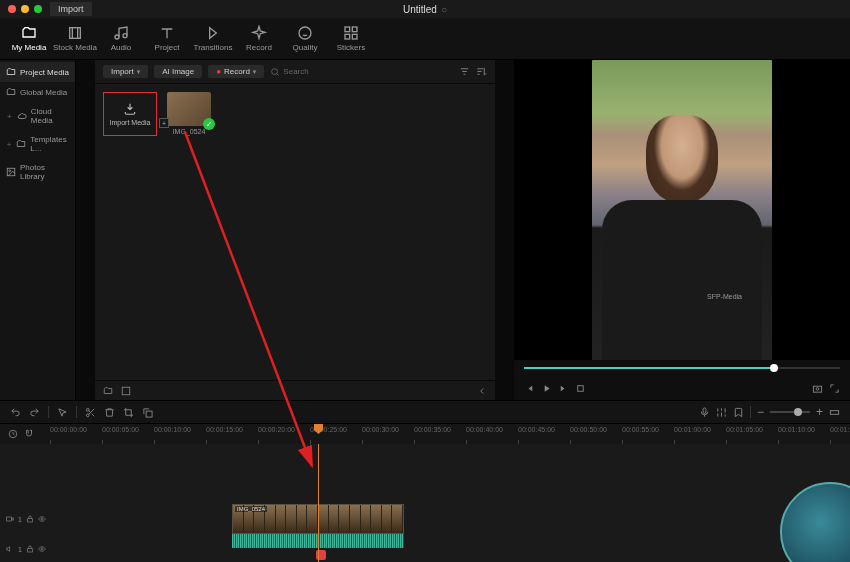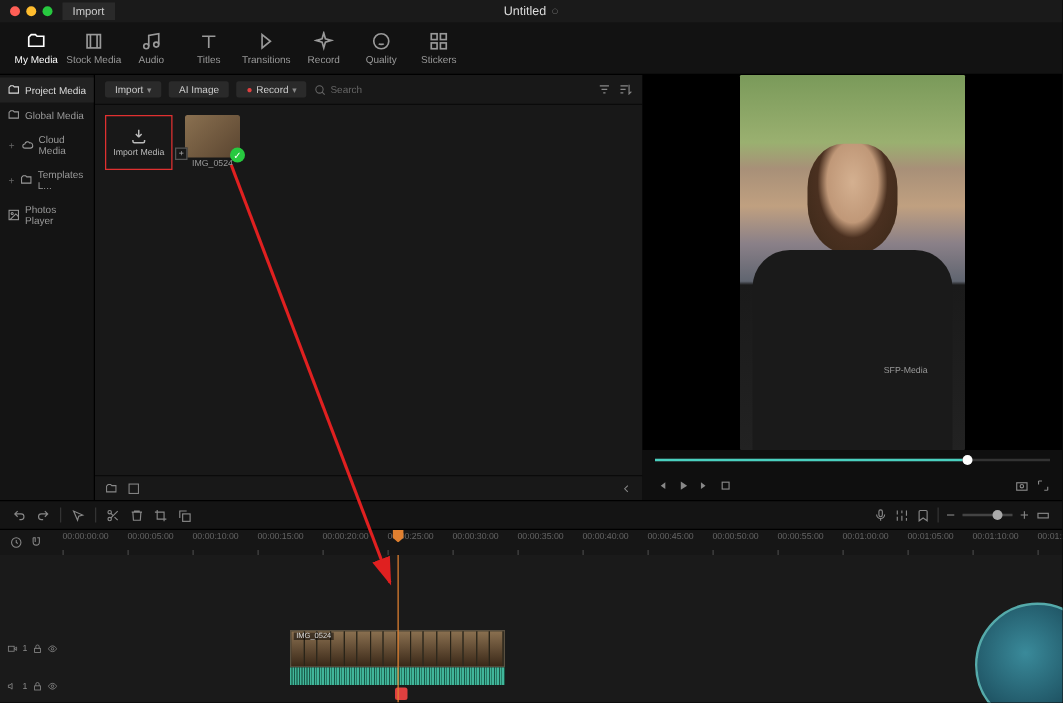--- a/index.html
+++ b/index.html
@@ -8,21 +8,21 @@
 .traffic { display: flex; gap: 5px; padding-left: 8px; }
 .traffic span { width: 8px; height: 8px; border-radius: 50%; }
 .tl-red { background: #ff5f56; } .tl-yellow { background: #ffbd2e; } .tl-green { background: #27c93f; }
 .title-tab { margin-left: 8px; background: #2a2a2a; padding: 2px 8px; font-size: 9px; color: #ccc; }
 .doc-title { position: absolute; left: 50%; transform: translateX(-50%); font-size: 10px; color: #ddd; }
 .doc-title .dot { color: #666; margin-left: 4px; }
 .top-tabs { height: 42px; background: #121212; display: flex; align-items: center; padding: 0 6px; gap: 0; border-bottom: 1px solid #000; }
 .top-tab { display: flex; flex-direction: column; align-items: center; justify-content: center; width: 46px; height: 40px; cursor: pointer; font-size: 8px; gap: 2px; color: #999; }
 .top-tab.active { color: #fff; }
 .top-tab svg { width: 16px; height: 16px; }
-.main-row { display: flex; height: 340px; }
+.main-row { display: flex; height: 340px; gap: 19px; }
 .left-nav { width: 76px; background: #141414; border-right: 1px solid #000; padding-top: 2px; }
 .nav-item { display: flex; align-items: center; gap: 4px; padding: 5px 6px; font-size: 8px; color: #999; cursor: pointer; }
 .nav-item.active { background: #222; color: #ddd; }
 .nav-item svg { width: 10px; height: 10px; flex-shrink: 0; }
 .nav-plus { width: 8px; color: #666; text-align: center; }
 .media-area { flex: 1; background: #181818; display: flex; flex-direction: column; }
 .media-toolbar { height: 24px; display: flex; align-items: center; gap: 6px; padding: 0 8px; border-bottom: 1px solid #0a0a0a; }
 .tb-btn { background: #2a2a2a; padding: 2px 8px; font-size: 8px; border-radius: 2px; color: #ccc; display: flex; align-items: center; gap: 3px; cursor: pointer; }
 .tb-btn .chev { font-size: 7px; color: #888; }
 .tb-search { display: flex; align-items: center; gap: 3px; font-size: 8px; color: #666; }
@@ -113,21 +113,21 @@
         <path d="M9 18V5l12-2v13"></path>
         <circle cx="6" cy="18" r="3"></circle>
         <circle cx="18" cy="16" r="3"></circle>
       </svg>
     <span>Audio</span>
   </div>
   <div class="top-tab">
     <svg viewBox="0 0 24 24" fill="none" stroke="currentColor" stroke-width="2">
         <path d="M4 6h16M12 6v14"></path>
       </svg>
-    <span>Titles</span>
+    <span>Project</span>
   </div>
   <div class="top-tab">
     <svg viewBox="0 0 24 24" fill="none" stroke="currentColor" stroke-width="2">
         <path d="M7 4l10 8-10 8z"></path>
       </svg>
     <span>Transitions</span>
   </div>
   <div class="top-tab">
     <svg viewBox="0 0 24 24" fill="none" stroke="currentColor" stroke-width="2">
         <path d="M12 2l2 7 7 2-7 2-2 7-2-7-7-2 7-2z"></path>
@@ -180,21 +180,21 @@
           <path d="M3 7l3-3h5l2 2h8v12H3z"></path>
         </svg>
       <span>Templates L...</span>
     </div>
     <div class="nav-item">
       <svg viewBox="0 0 24 24" fill="none" stroke="currentColor" stroke-width="2">
           <rect x="3" y="3" width="18" height="18"></rect>
           <circle cx="9" cy="9" r="2"></circle>
           <path d="M21 15l-5-5-11 11"></path>
         </svg>
-      <span>Photos Player</span>
+      <span>Photos Library</span>
     </div>
   </div>
 
   <div class="media-area">
     <div class="media-toolbar">
       <div class="tb-btn">
           <span>Import</span>
           <span class="chev">▾</span>
         </div>
       <div class="tb-btn">AI Image</div>

